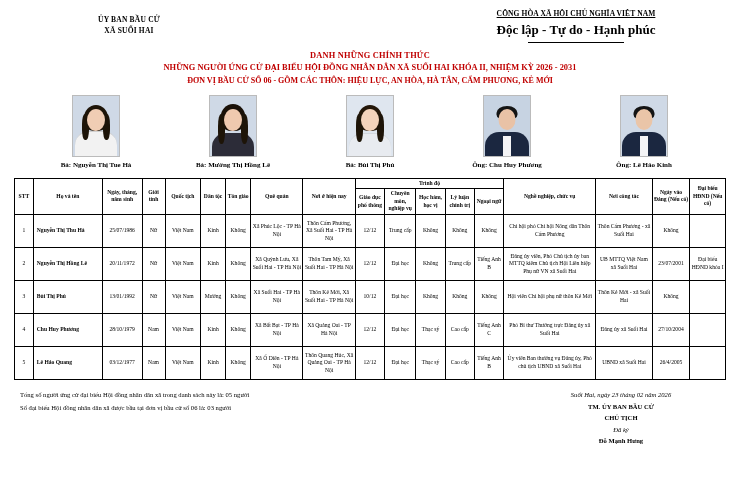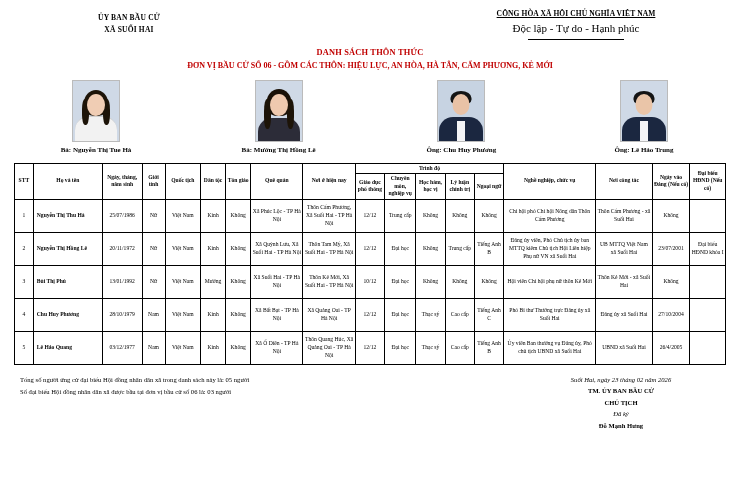--- a/index.html
+++ b/index.html
@@ -10,21 +10,21 @@
     color:#000;
     overflow:hidden;
   }
   .page{position:relative;width:740px;height:490px;box-sizing:border-box;padding:8px 14px;}
 
   
   .hdr{display:flex;justify-content:space-between;align-items:center;}
   .hdr-left{width:230px;text-align:center;font-size:7.5px;font-weight:bold;line-height:1.55;letter-spacing:.2px;}
   .hdr-right{width:300px;text-align:center;font-size:7.5px;line-height:1.6;}
   .hdr-right .l1{font-weight:bold;letter-spacing:.1px;text-decoration:underline;}
-  .hdr-right .l2{font-weight:normal;font-size:11px;}
+  .hdr-right .l2{font-weight:bold;font-size:13px;}
   .hdr-right .rule{width:96px;height:1px;background:#000;margin:1px auto 0;}
 
   
   .titles{text-align:center;margin-top:8px;}
   .titles .t1{color:#c00000;font-weight:bold;font-size:8.4px;letter-spacing:.2px;}
   .titles .t2{color:#c00000;font-weight:bold;font-size:8.4px;margin-top:3px;}
   .titles .t3{color:#c00000;font-weight:bold;font-size:8px;margin-top:4px;}
 
   
   .photos{display:flex;justify-content:space-between;margin:10px 22px 0 22px;}
@@ -64,21 +64,22 @@
       <div>XÃ SUỐI HAI</div>
     </div>
     <div class="hdr-right">
       <div class="l1">CỘNG HÒA XÃ HỘI CHỦ NGHĨA VIỆT NAM</div>
       <div class="l2">Độc lập - Tự do - Hạnh phúc</div>
       <div class="rule"></div>
     </div>
   </div>
 
   <div class="titles">
-    <div class="t1">DANH SÁCH THÔN THỨC</div>
+    <div class="t1">DANH NHỮNG CHÍNH THỨC</div>
+    <div class="t2">NHỮNG NGƯỜI ỨNG CỬ ĐẠI BIỂU HỘI ĐỒNG NHÂN DÂN XÃ SUỐI HAI KHÓA II, NHIỆM KỲ 2026 - 2031</div>
     <div class="t3">ĐƠN VỊ BẦU CỬ SỐ 06 - GỒM CÁC THÔN: HIỆU LỰC, AN HÒA, HÀ TÂN, CẨM PHƯƠNG, KẺ MỚI</div>
   </div>
 
   <div class="photos">
 
     <div class="pcell">
       <div class="frame">
         <div class="ph-bg" style="background:#cfd9e6"></div>
         <div class="ph-body" style="bottom:0;width:42px;height:24px;background:#f2f2f2;border-top:1px solid #cfcfcf;"></div>
         <div class="ph-hair" style="top:9px;width:24px;height:26px;background:#1d1408;"></div>
@@ -94,41 +95,52 @@
         <div class="ph-bg" style="background:#cfd9e6"></div>
         <div class="ph-body" style="bottom:0;width:42px;height:23px;background:#2c2c38;"></div>
         <div class="ph-hair" style="top:8px;width:25px;height:27px;background:#1a1108;"></div>
         <div class="ph-hair-side" style="left:8px;height:30px;"></div>
         <div class="ph-hair-side" style="right:8px;height:30px;"></div>
         <div class="ph-head" style="top:13px;width:18px;height:22px;background:#efc9af;"></div>
       </div>
       <div class="pname">Bà: Mường Thị Hồng Lê</div>
     </div>
 
+    <div class="pcell">
+      <div class="frame">
+        <div class="ph-bg" style="background:#dfe6ef"></div>
+        <div class="ph-body" style="bottom:0;width:42px;height:22px;background:#e8ebf0;border-top:1px solid #d3d8de;"></div>
+        <div class="ph-hair" style="top:9px;width:24px;height:26px;background:#241709;"></div>
+        <div class="ph-hair-side" style="left:9px;height:28px;"></div>
+        <div class="ph-hair-side" style="right:9px;height:28px;"></div>
+        <div class="ph-head" style="top:13px;width:18px;height:22px;background:#f3d3bb;"></div>
+      </div>
+      <div class="pname">Bà: Bùi Thị Phú</div>
+    </div>
 
     <div class="pcell">
       <div class="frame">
         <div class="ph-bg" style="background:#c7d3e2"></div>
         <div class="ph-body" style="bottom:0;width:44px;height:24px;background:#1b2740;"></div>
         <div class="ph-body" style="bottom:0;width:8px;height:20px;background:#f4f4f6;border-radius:0;"></div>
         <div class="ph-hair" style="top:10px;width:21px;height:14px;background:#141414;"></div>
         <div class="ph-head" style="top:13px;width:17px;height:21px;background:#e9c2a6;"></div>
       </div>
       <div class="pname">Ông: Chu Huy Phương</div>
     </div>
 
     <div class="pcell">
       <div class="frame">
         <div class="ph-bg" style="background:#cfd9e6"></div>
         <div class="ph-body" style="bottom:0;width:44px;height:24px;background:#1b2740;"></div>
         <div class="ph-body" style="bottom:0;width:8px;height:20px;background:#f4f4f6;border-radius:0;"></div>
         <div class="ph-hair" style="top:10px;width:21px;height:14px;background:#141414;"></div>
         <div class="ph-head" style="top:13px;width:17px;height:21px;background:#eac5a8;"></div>
       </div>
-      <div class="pname">Ông: Lê Hảo Trung</div>
+      <div class="pname">Ông: Lê Hảo Kinh</div>
     </div>
   </div>
 
   <table class="main">
     <colgroup>
       <col style="width:18px">
         <col style="width:66px">
         <col style="width:38px">
         <col style="width:22px">
       <col style="width:34px">

